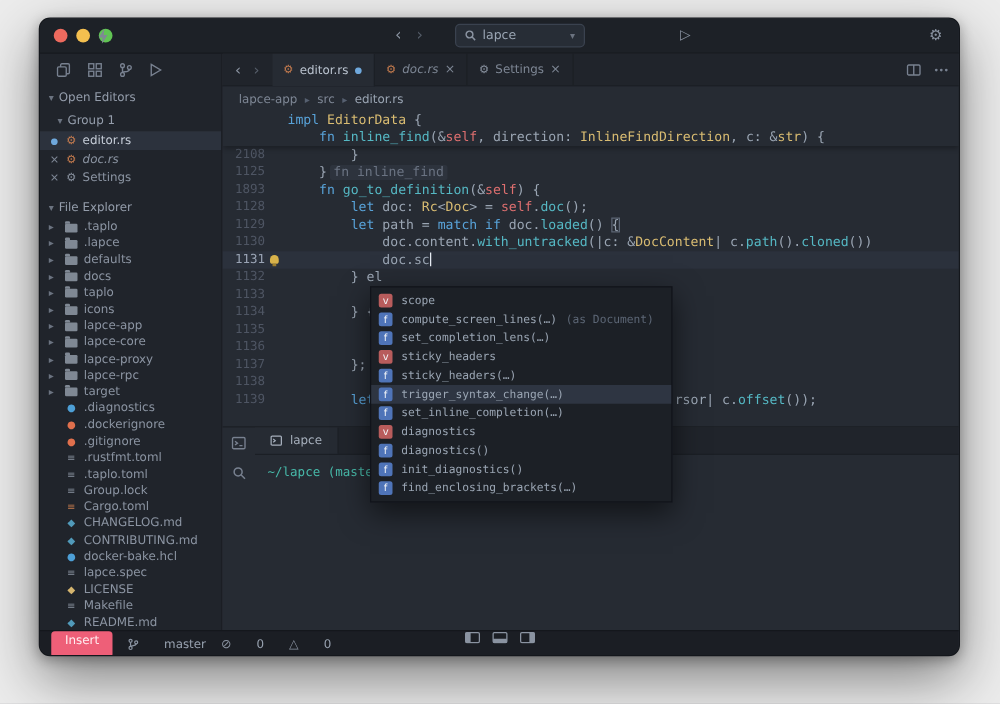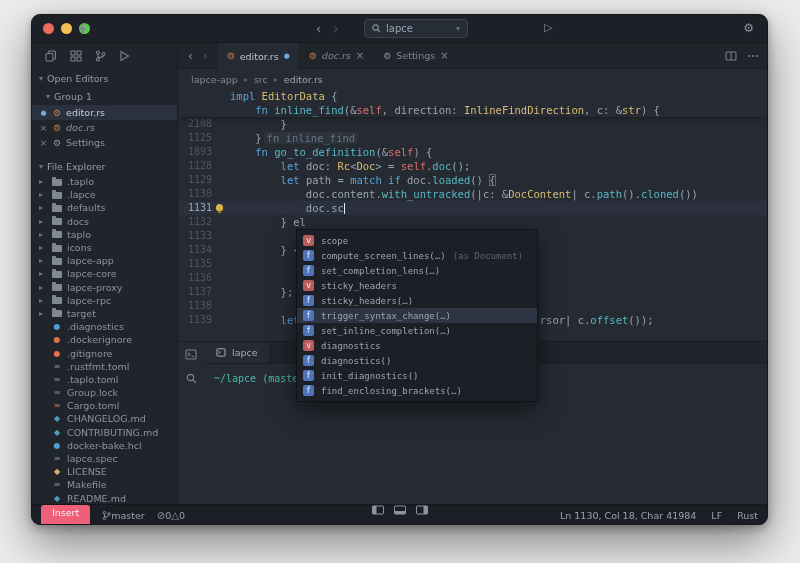--- a/index.html
+++ b/index.html
@@ -104,21 +104,21 @@
   .term-right{flex:1;min-width:0;display:flex;flex-direction:column}
   .term-header{height:22px;background:#20242b;display:flex;flex:none;border-bottom:1px solid #1b1f25}
   .term-tab{display:flex;align-items:center;gap:6px;padding:0 12px;background:#262b33;color:#a6afbc;
     font-size:9.5px;border-right:1px solid #1b1f25;cursor:pointer}
   .term-content{flex:1;padding:9px 10px;font-family:"DejaVu Sans Mono",monospace;font-size:10px;
     color:#47b9a9}
   
   .statusbar{height:22px;background:#1b1e24;display:flex;padding:0 9px;gap:12px;
     font-size:9.5px;color:#98a2b0;position:relative;border-top:1px solid #14171c}
   .mode{background:#ee5f78;color:#ffeef1;padding:2px 11px;border-radius:3px;font-size:9.5px;cursor:pointer}
-  .sb-item{display:flex;align-items:center;gap:0;cursor:pointer}
+  .sb-item{display:flex;align-items:center;gap:20px;cursor:pointer}
   .sb-glyph{font-size:10px;color:#8a93a1}
   .sb-center{position:absolute;left:50%;transform:translateX(-50%);display:flex;gap:9px;align-items:center;
     color:#8a93a1}
   .sb-right{margin-left:auto;display:flex;gap:15px;align-items:center}
   svg{display:block}
 </style>
 </head>
 <body>
 
 <div class="window">
@@ -517,20 +517,15 @@
             <rect x="1" y="6" width="11" height="3" fill="currentColor" stroke="none"></rect>
           </svg>
       </span>
       <span>
         <svg width="13" height="10" viewBox="0 0 13 10" fill="none" stroke="currentColor" stroke-width="1">
             <rect x="1" y="1" width="11" height="8" rx="1"></rect>
             <rect x="8" y="1" width="4" height="8" fill="currentColor" stroke="none"></rect>
           </svg>
       </span>
     </span>
-    <span class="sb-right">
-      <span>Ln 1130, Col 18, Char 41984</span>
-      <span>LF</span>
-      <span>Rust</span>
-    </span>
   </div>
 
 </div>
 
 </body></html>

